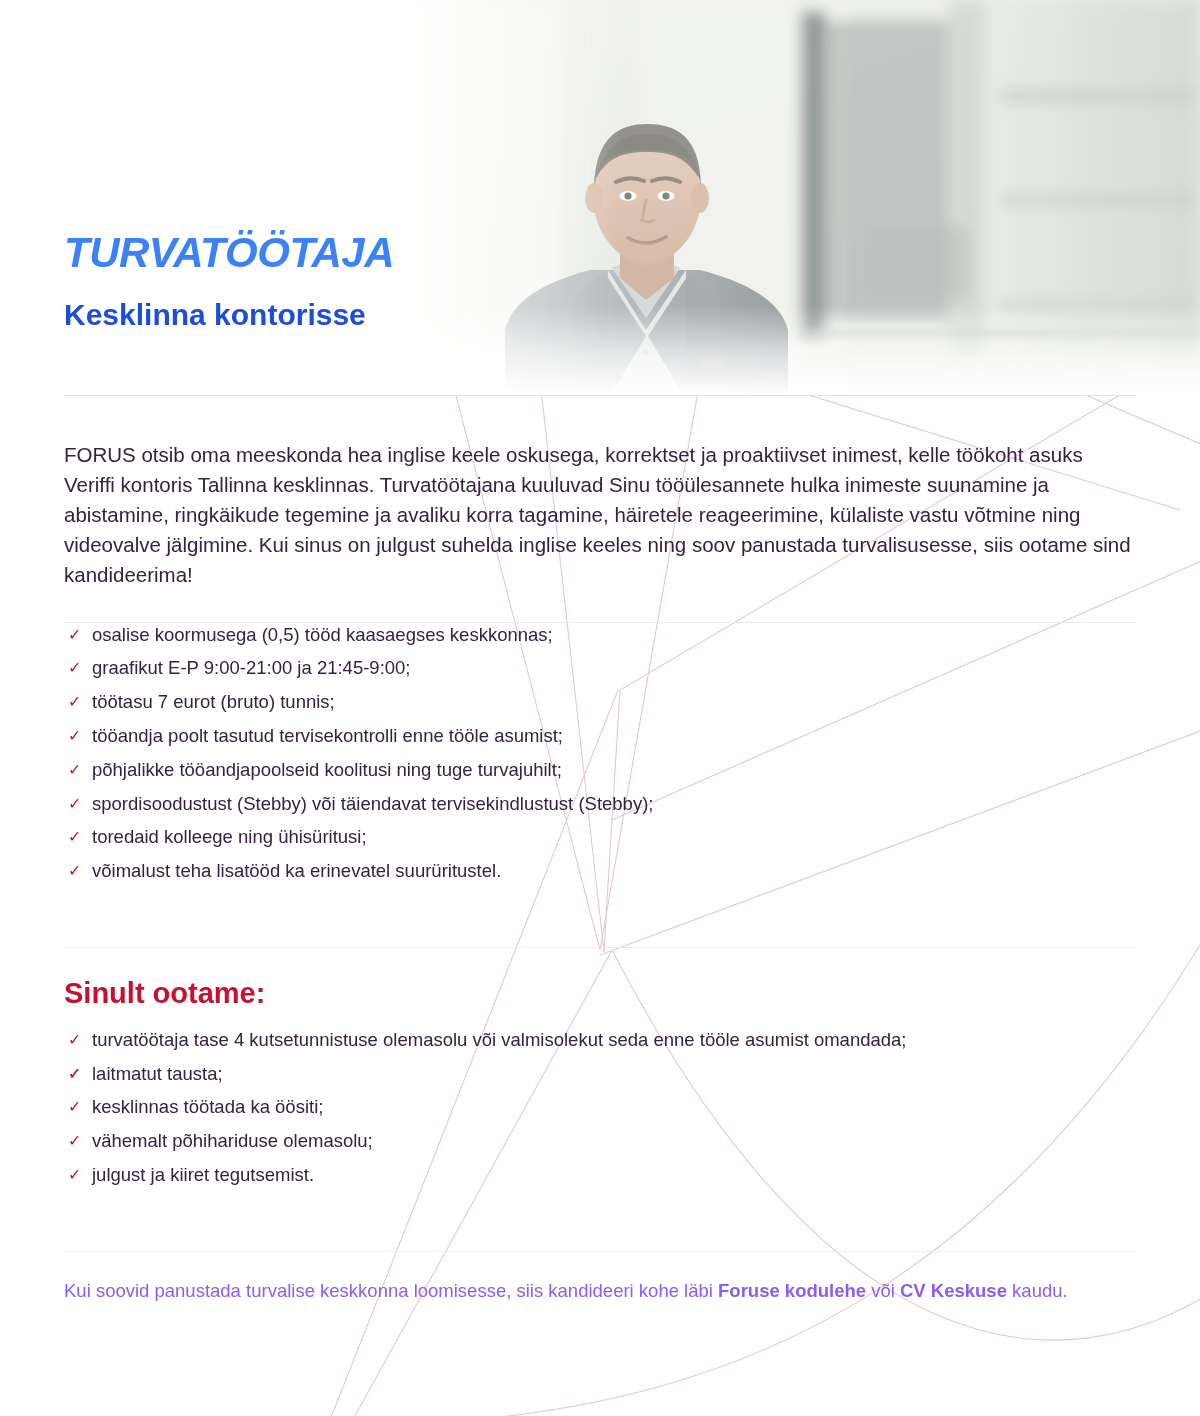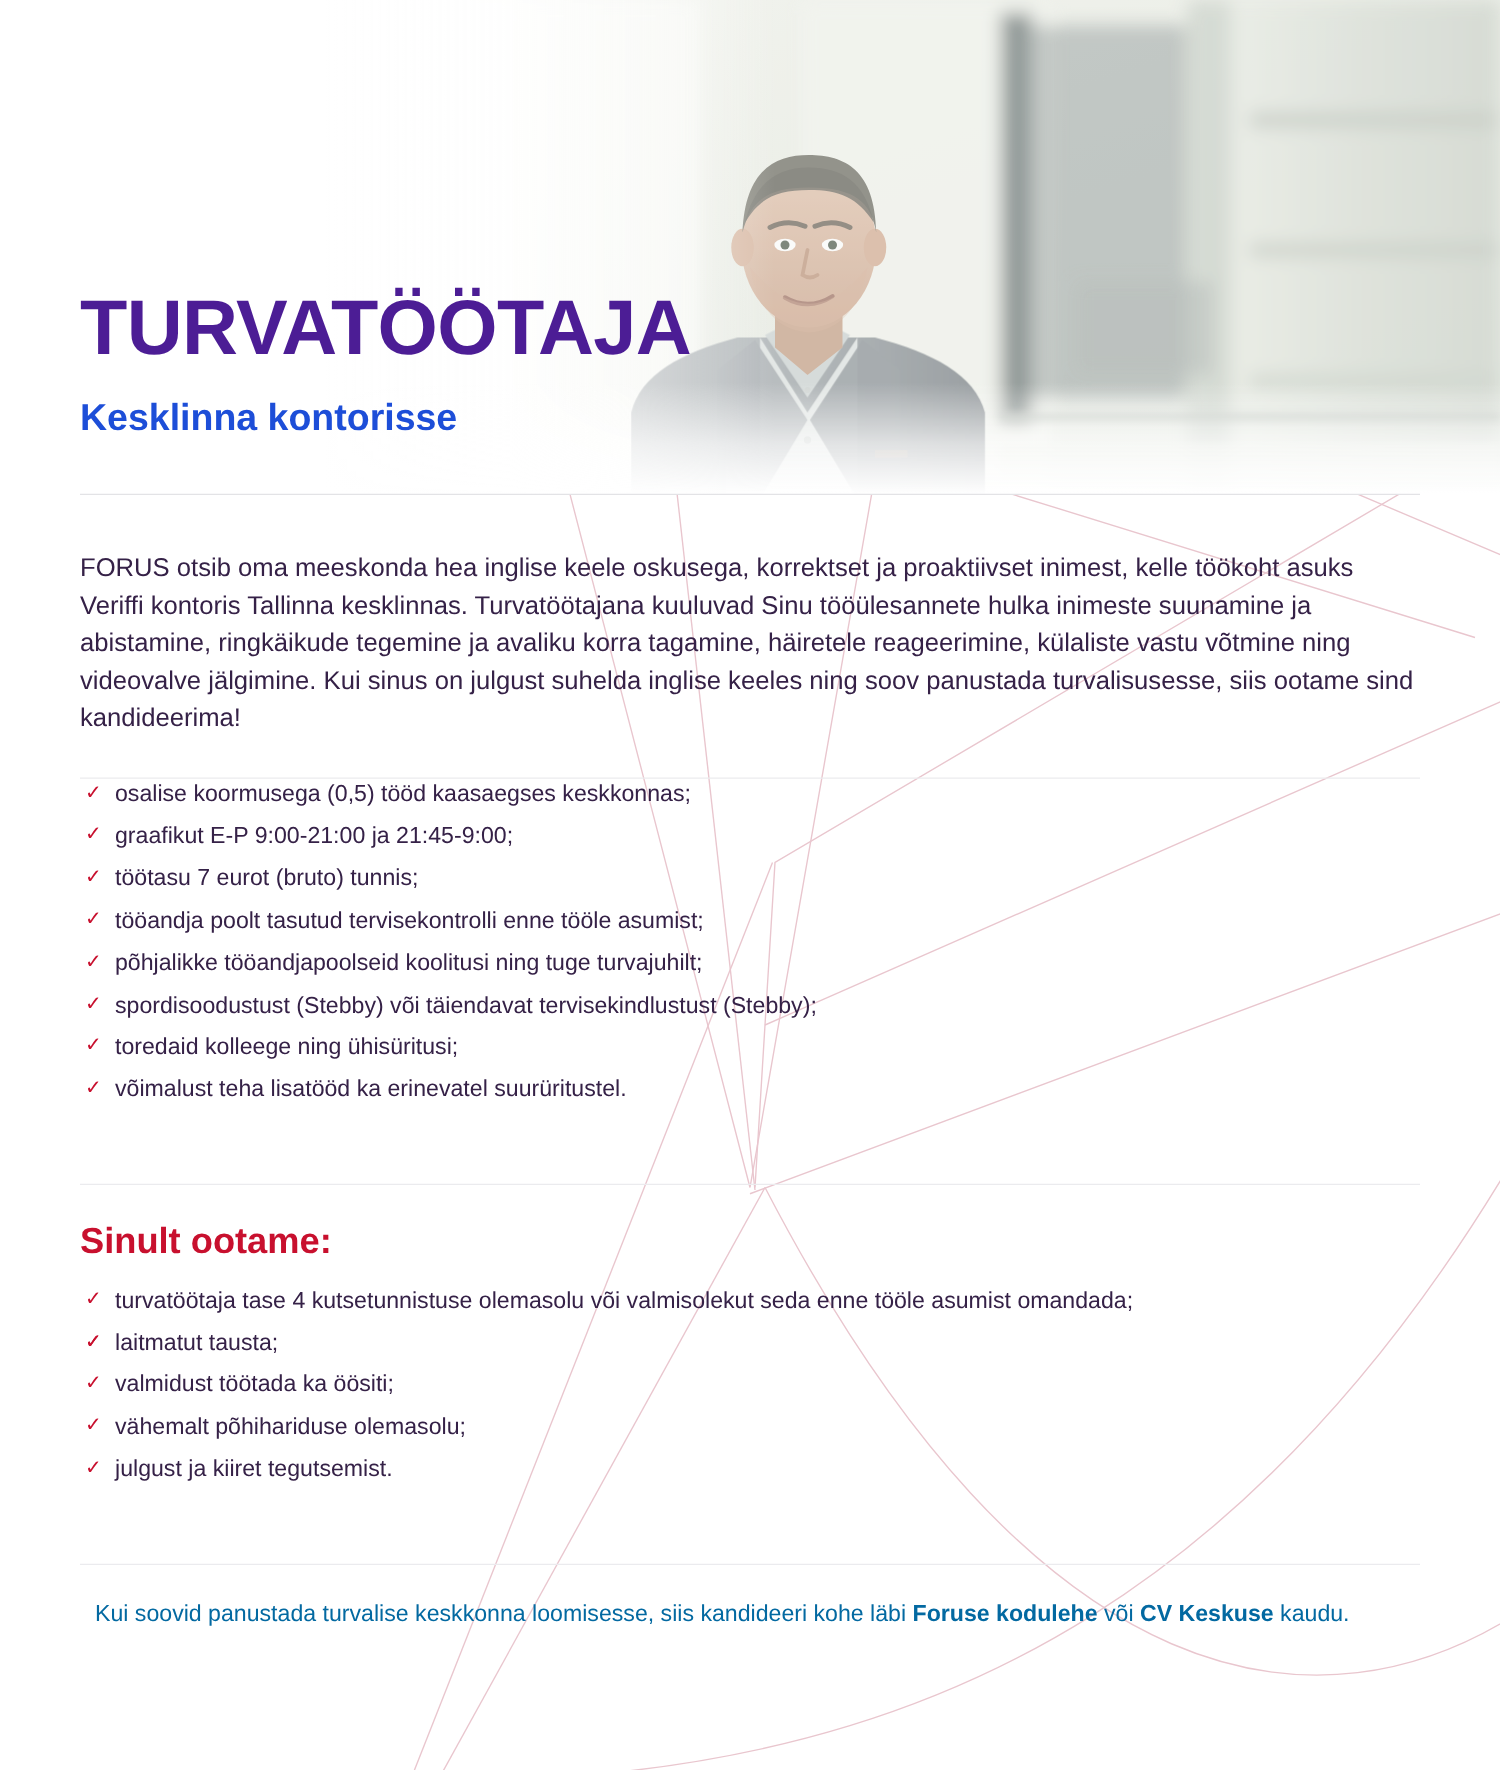--- a/index.html
+++ b/index.html
@@ -64,25 +64,26 @@
 
   
   .title-block {
     position: absolute;
     left: 64px;
     top: 232px;
     z-index: 3;
   }
   .job-title {
     margin: 0;
-    font-size: 62px;
+    font-size: 42px;
     line-height: 1.0;
     font-weight: 700;
     letter-spacing: -0.5px;
-    color: #4c1d95;
+    color: #3b82f6;
+    font-style: italic;
   }
   .job-subtitle {
     margin: 26px 0 0 0;
     font-size: 30px;
     line-height: 1.0;
     font-weight: 700;
     color: #1d4ed8;
   }
 
   
@@ -142,24 +143,24 @@
     color: #C8102E;
     font-size: 16px;
     line-height: 1.5;
   }
   ul.check-list li b { font-weight: 400; }
 
   .list-gap-bottom { height: 22px; }
 
   .footer-block { margin-top: 2px; }
   .footer-line {
-    margin: 0 0 22px 12px;
+    margin: 0 0 22px 0;
     font-size: 18.5px;
     line-height: 1.45;
-    color: #0369a1;
+    color: #8b5cf6;
   }
   .footer-line b { font-weight: 700; }
 </style>
 </head>
 <body>
 
 <div class="page">
 
   <svg class="watermark" viewBox="0 0 1200 1026" preserveAspectRatio="none">
     <g fill="none" stroke="#E9C6CE" stroke-width="1.1">
@@ -299,21 +300,21 @@
         </ul>
 
       <div class="list-gap-bottom"></div>
       <div class="divider"></div>
 
       <h3 class="section-head">Sinult ootame:</h3>
       <ul class="check-list" id="expect-list">
           <li><span class="tick">✓</span><span>turvatöötaja tase 4 kutsetunnistuse olemasolu või valmisolekut seda enne tööle asumist omandada;</span></li>
           <li><span class="tick">✓</span></li>
           <li><span class="tick">✓</span><span>laitmatut tausta;</span></li>
-          <li><span class="tick">✓</span><span>valmidust töötada ka öösiti;</span></li>
+          <li><span class="tick">✓</span><span>kesklinnas töötada ka öösiti;</span></li>
           <li><span class="tick">✓</span><span>vähemalt põhihariduse olemasolu;</span></li>
           <li><span class="tick">✓</span><span>julgust ja kiiret tegutsemist.</span></li>
         </ul>
 
       <div class="list-gap-bottom"></div>
       <div class="divider"></div>
 
       <div class="footer-block" style="margin-top:26px;">
         <p class="footer-line">
           <span>Kui soovid panustada turvalise keskkonna loomisesse, siis kandideeri kohe läbi </span><b>Foruse kodulehe</b><span> või </span><b>CV Keskuse</b><span> kaudu.</span>

